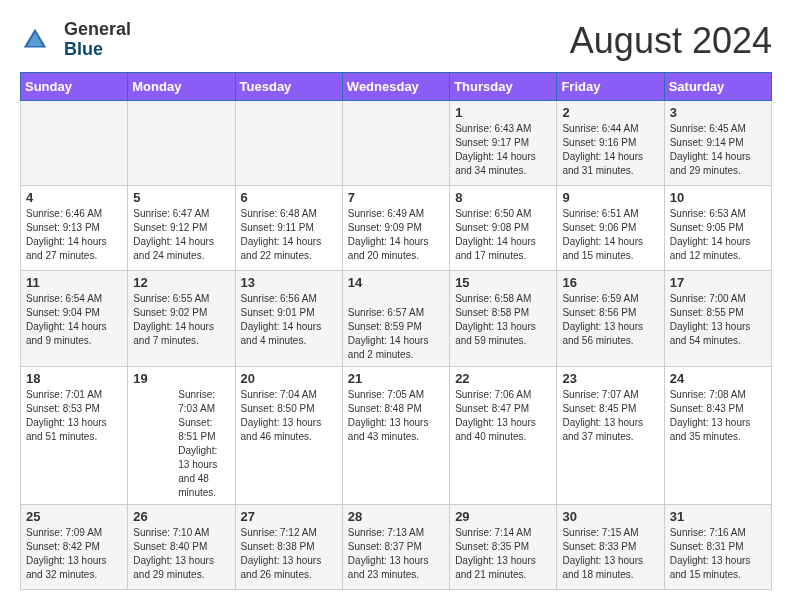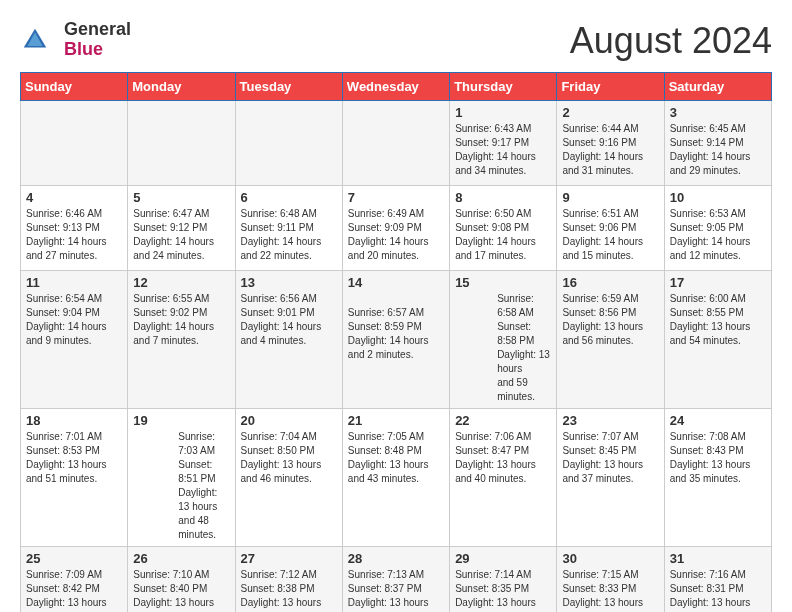--- a/index.html
+++ b/index.html
@@ -27,21 +27,21 @@
       line-height: 1.1;
     }
     .logo-general {
       font-size: 18px;
       font-weight: bold;
       color: #333;
     }
     .logo-blue {
       font-size: 18px;
       font-weight: bold;
-      color: #be185d;
+      color: #0c4a6e;
     }
     .logo-icon {
       width: 30px;
       height: 30px;
     }
     .title-section {
       text-align: right;
     }
     .month-title {
       font-size: 36px;
@@ -51,21 +51,21 @@
     .location {
       font-size: 16px;
       color: #555;
     }
     table {
       width: 100%;
       border-collapse: collapse;
       table-layout: fixed;
     }
     thead tr {
-      background-color: #ef4444;
+      background-color: #8b5cf6;
       color: #fff;
     }
     thead th {
       padding: 6px 4px;
       font-size: 13px;
       font-weight: bold;
       text-align: left;
       border: 1px solid #2e6db4;
     }
     tbody tr {
@@ -234,35 +234,35 @@
         </td>
         <td>
           <span class="day-number">14</span>
           <div class="day-info" style="white-space: pre-line; margin-top: 16px;">Sunrise: 6:57 AM
 Sunset: 8:59 PM
 Daylight: 14 hours
 and 2 minutes.</div>
         </td>
         <td>
           <span class="day-number">15</span>
-          <div class="day-info" style="white-space: pre-line; margin-left: 42px;">Sunrise: 6:58 AM
+          <div class="day-info" style="white-space: pre-line;">Sunrise: 6:58 AM
 Sunset: 8:58 PM
 Daylight: 13 hours
 and 59 minutes.</div>
         </td>
         <td>
           <span class="day-number">16</span>
           <div class="day-info" style="white-space: pre-line;">Sunrise: 6:59 AM
 Sunset: 8:56 PM
 Daylight: 13 hours
 and 56 minutes.</div>
         </td>
         <td>
           <span class="day-number">17</span>
-          <div class="day-info" style="white-space: pre-line;">Sunrise: 6:00 AM
+          <div class="day-info" style="white-space: pre-line;">Sunrise: 7:00 AM
 Sunset: 8:55 PM
 Daylight: 13 hours
 and 54 minutes.</div>
         </td>
       </tr>
       <tr>
         <td>
           <span class="day-number">18</span>
           <div class="day-info" style="white-space: pre-line;">Sunrise: 7:01 AM
 Sunset: 8:53 PM

